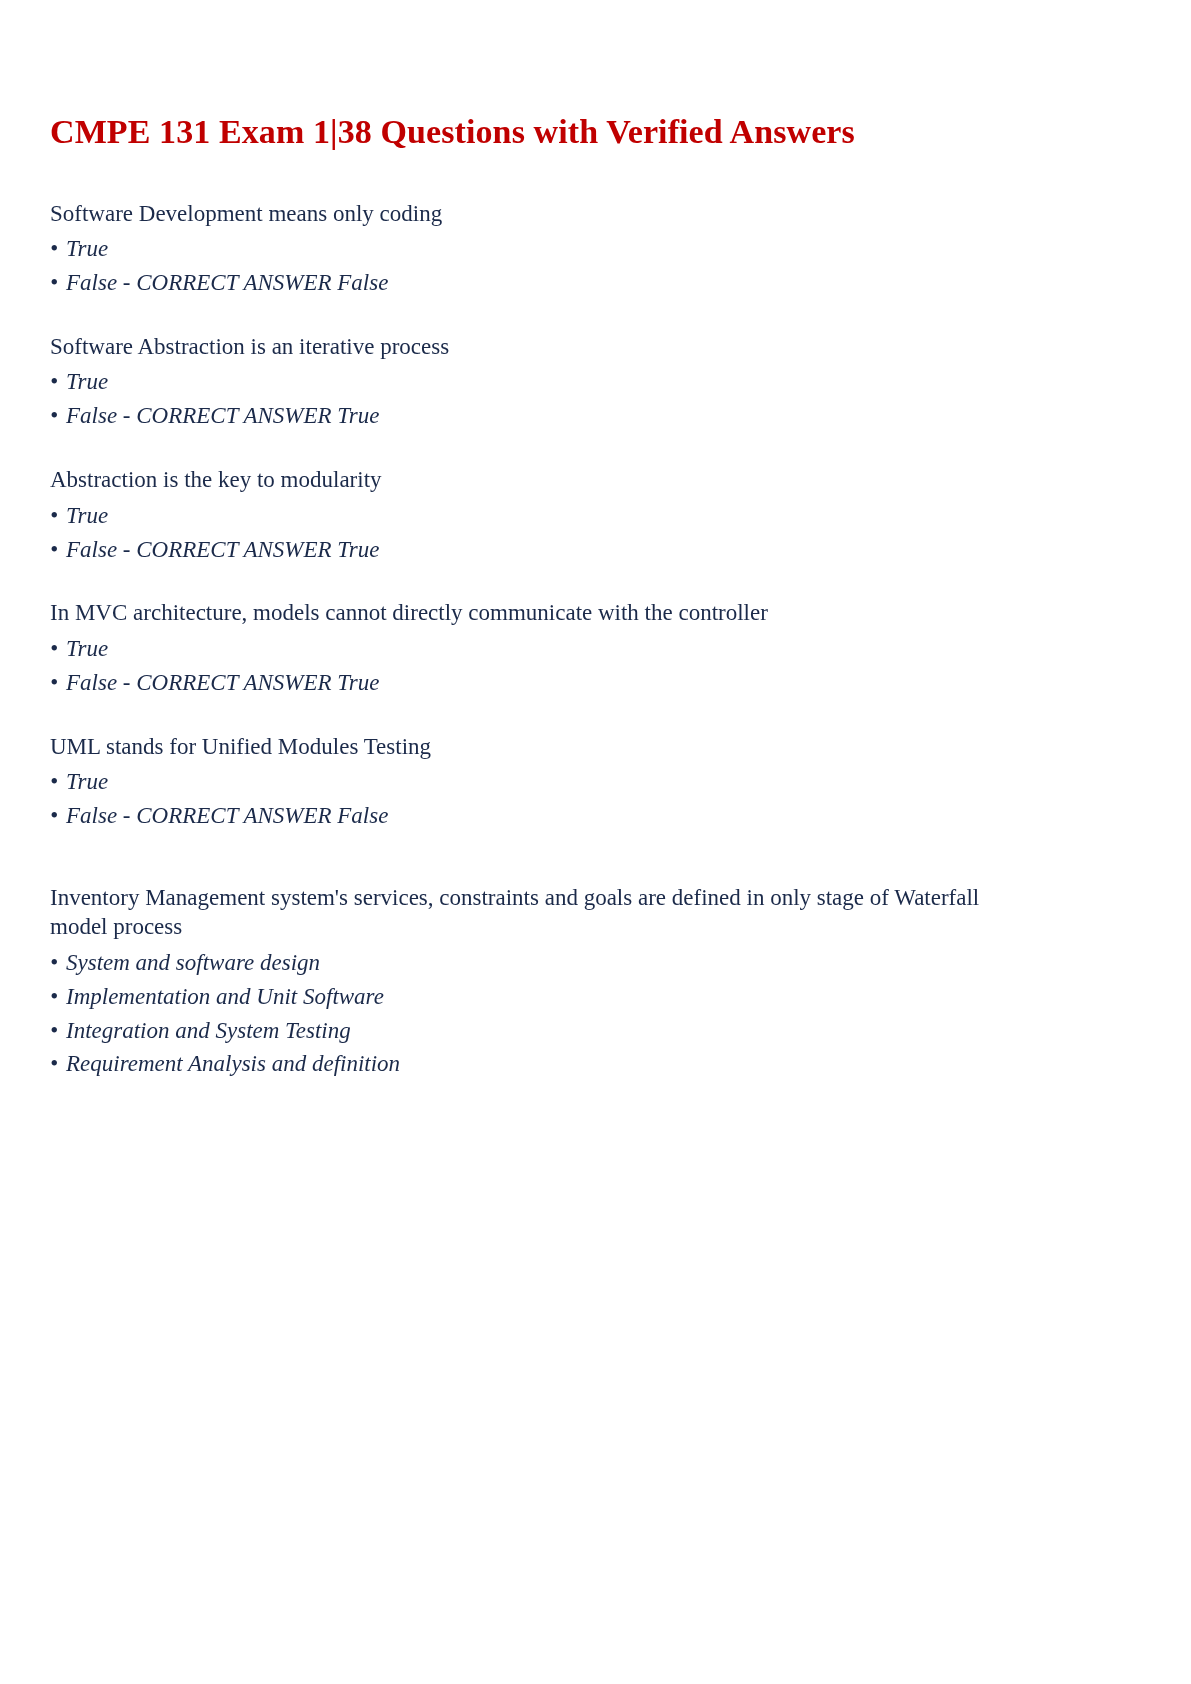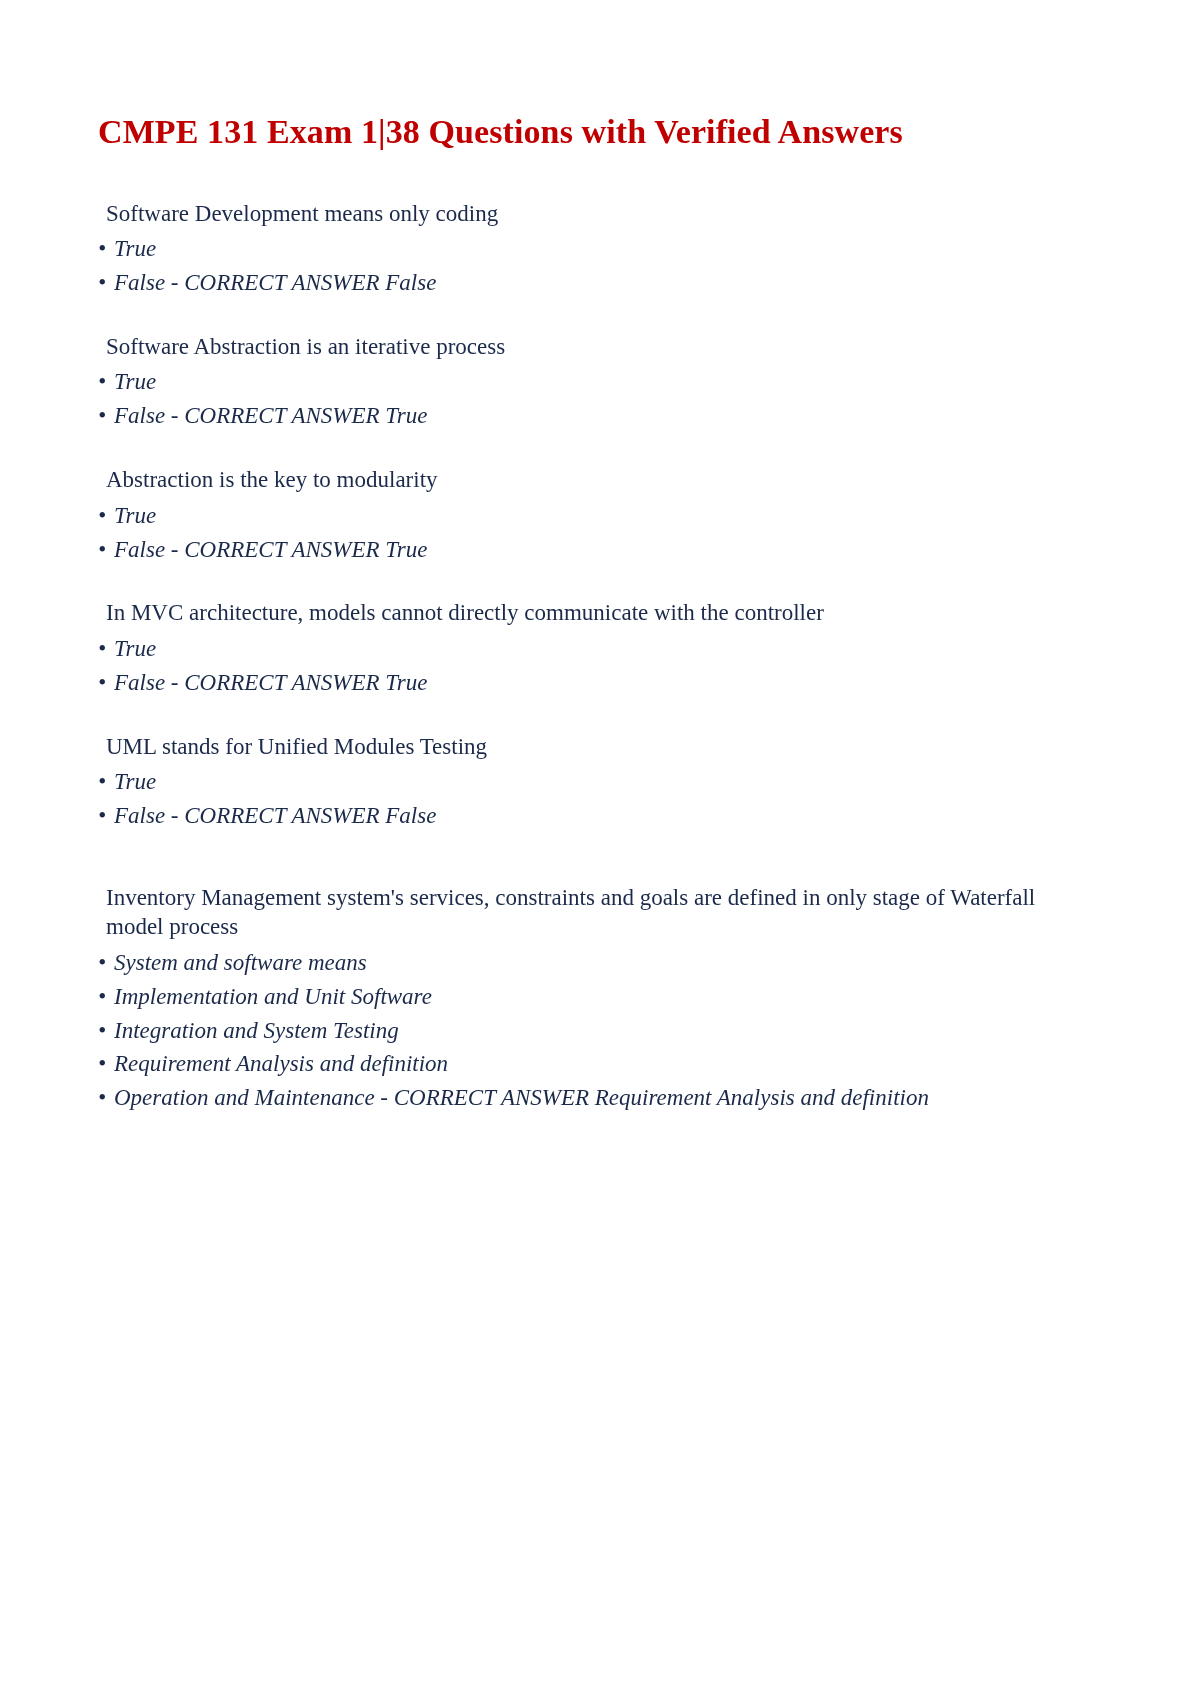--- a/index.html
+++ b/index.html
@@ -12,38 +12,38 @@
     height: 1684px;
     font-family: "Liberation Serif", serif;
     color: #1b2a4a;
     overflow: hidden;
   }
   .page {
     position: relative;
     width: 1191px;
     height: 1684px;
     box-sizing: border-box;
-    padding: 112px 95px 0 98px;
+    padding: 112px 95px 0 50px;
   }
   .doc-title {
     font-size: 34px;
     font-weight: bold;
     color: #c00000;
     line-height: 1.2;
     margin: 0 0 46px 0;
     letter-spacing: 0.1px;
   }
   .qblock {
     margin-bottom: 34px;
   }
   .qtext {
     font-size: 23px;
     line-height: 1.28;
     color: #1b2a4a;
-    margin: 0 0 6px 8px;
+    margin: 0 0 6px 0;
     max-width: 985px;
   }
   .opt {
     font-size: 23px;
     line-height: 1.3;
     color: #1b2a4a;
     margin: 0 0 4px 0;
     padding-left: 0;
     max-width: 1010px;
     font-style: italic;
@@ -88,20 +88,19 @@
   <div class="qblock">
     <p class="qtext">UML stands for Unified Modules Testing</p>
     <p class="opt"><span class="bullet">•</span><span>True</span></p>
     <p class="opt"><span class="bullet">•</span><span>False - CORRECT ANSWER False</span></p>
   </div>
 
   <div class="spacer-lg"></div>
 
   <div class="qblock">
     <p class="qtext">Inventory Management system's services, constraints and goals are defined in only stage of Waterfall model process</p>
-    <p class="opt"><span class="bullet">•</span><span>System and software means</span></p>
+    <p class="opt"><span class="bullet">•</span><span>System and software design</span></p>
     <p class="opt"><span class="bullet">•</span><span>Implementation and Unit Software</span></p>
     <p class="opt"><span class="bullet">•</span><span>Integration and System Testing</span></p>
     <p class="opt"><span class="bullet">•</span><span>Requirement Analysis and definition</span></p>
-    <p class="opt"><span class="bullet">•</span><span>Operation and Maintenance - CORRECT ANSWER Requirement Analysis and definition</span></p>
   </div>
 
 </div>
 
 </body></html>

